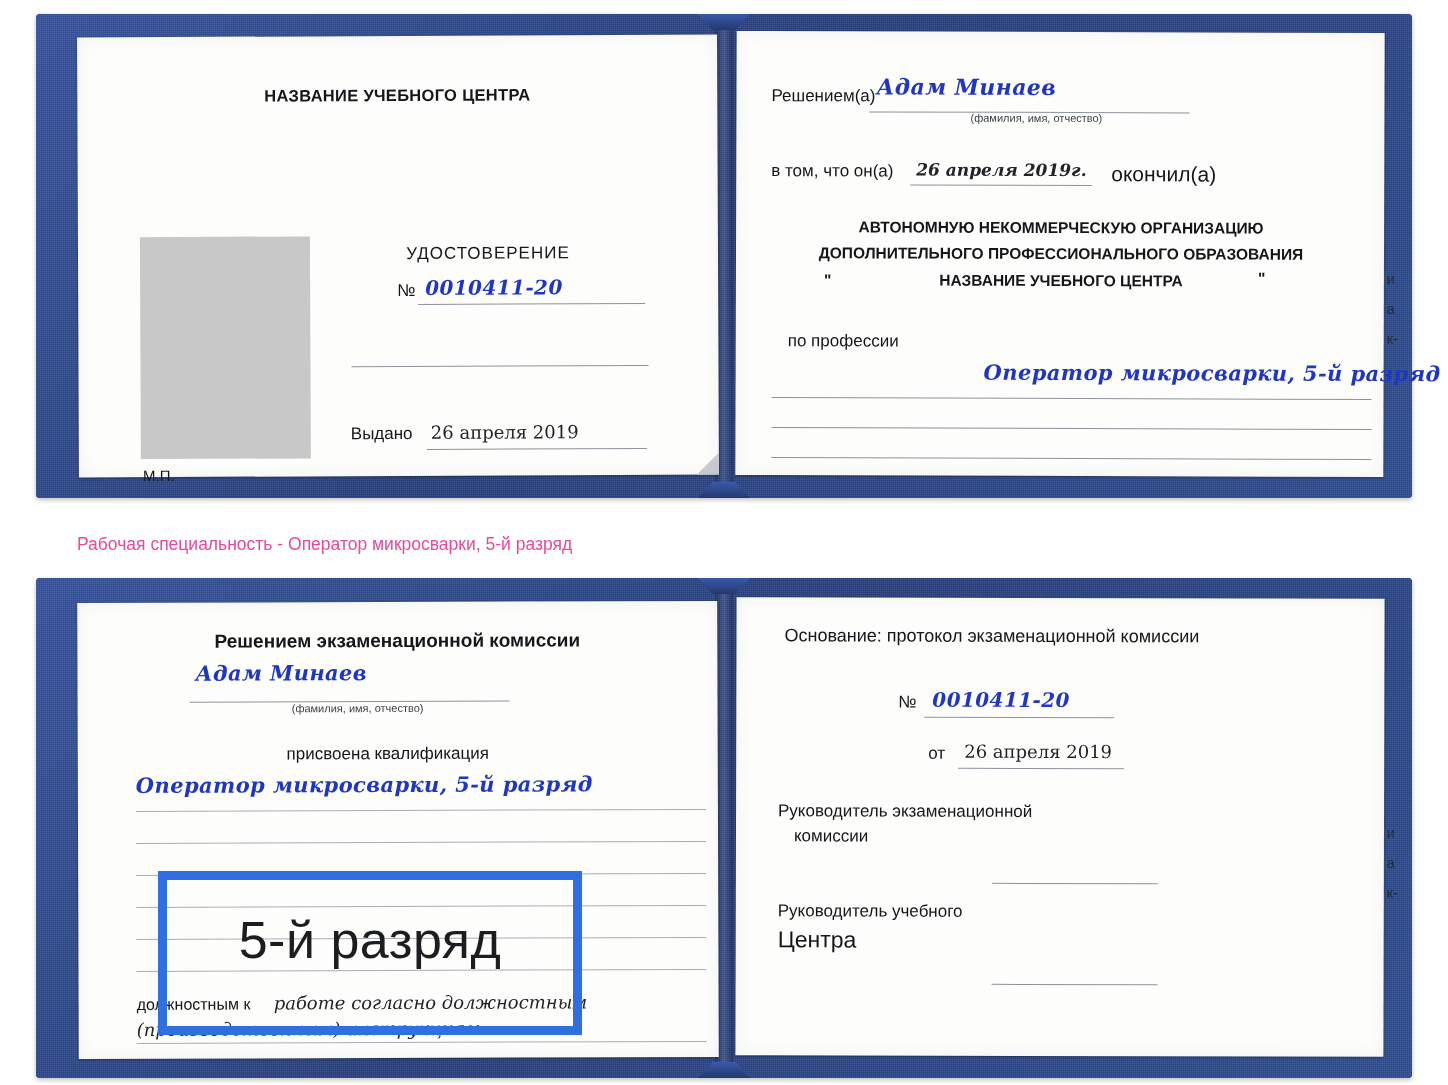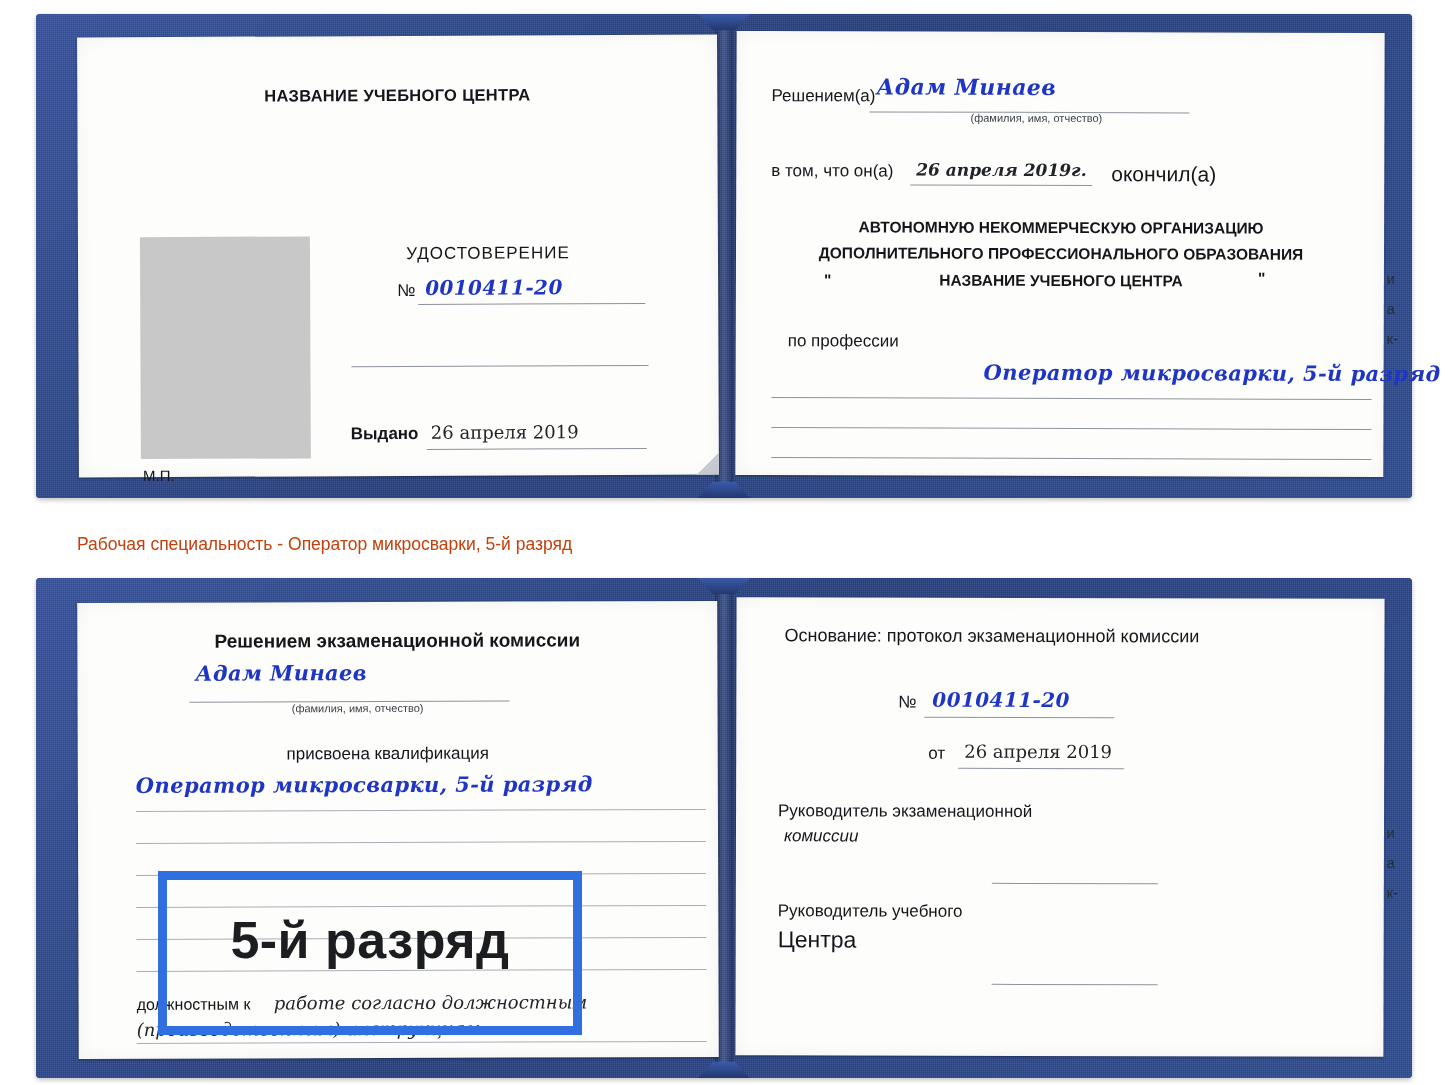--- a/index.html
+++ b/index.html
@@ -110,42 +110,42 @@
     position: absolute;
     background: #c8c8c8;
   }
 
   
   .caption {
     position: absolute;
     left: 77px;
     top: 534px;
     font-size: 17.5px;
-    color: #c2410c;
+    color: #ec4899;
     white-space: nowrap;
   }
 
   
   .highlight-box {
     position: absolute;
     left: 158px;
     top: 871px;
     width: 424px;
     height: 164px;
     border: 9px solid #2f6fe0;
     box-sizing: border-box;
   }
   .highlight-text {
     position: absolute;
     left: 200px;
     top: 910px;
     width: 340px;
     text-align: center;
     font-size: 52px;
-    font-weight: bold;
+    font-weight: normal;
     color: #1b1d21;
     letter-spacing: 0.5px;
   }
 
   
   .edge-letters {
     position: absolute;
     font-size: 15px;
     color: #2a2d33;
     line-height: 30px;
@@ -184,21 +184,21 @@
     <div class="photo" style="left:62px; top:200px; width:170px; height:222px;"></div>
 
     <div class="t center" style="left:250px; top:208px; width:320px; font-size:17px; letter-spacing:1px;">УДОСТОВЕРЕНИЕ</div>
 
     <div class="t" style="left:319px; top:245px; font-size:17px;">№</div>
     <div class="t hand" style="left:347px; top:240px; font-size:20px;">0010411-20</div>
     <div class="line" style="left:340px; top:268px; width:227px;"></div>
 
     <div class="line" style="left:273px; top:330px; width:297px;"></div>
 
-    <div class="t" style="left:272px; top:388px; font-size:17px;font-weight:bold;">Выдано</div>
+    <div class="t" style="left:272px; top:388px; font-size:17px;">Выдано</div>
     <div class="t hand-black" style="left:352px; top:386px; font-size:18px; font-style:normal;">26 апреля 2019</div>
     <div class="line" style="left:348px; top:413px; width:220px;"></div>
 
     <div class="t" style="left:64px; top:430px; font-size:15px;">М.П.</div>
   </div>
 
   <div class="page right">
     <div class="t" style="left:35px; top:55px; font-size:17px;">Решением(а)</div>
     <div class="t hand" style="left:140px; top:42px; font-size:22px;">Адам Минаев</div>
     <div class="line" style="left:133px; top:80px; width:320px;"></div>
@@ -263,21 +263,21 @@
 
     <div class="t" style="left:162px; top:95px; font-size:17px;">№</div>
     <div class="t hand" style="left:196px; top:90px; font-size:20px;">0010411-20</div>
     <div class="line" style="left:188px; top:119px; width:190px;"></div>
 
     <div class="t" style="left:192px; top:146px; font-size:17px;text-align:center;">от</div>
     <div class="t hand-black" style="left:228px; top:143px; font-size:18px; font-style:normal;">26 апреля 2019</div>
     <div class="line" style="left:222px; top:170px; width:166px;"></div>
 
     <div class="t" style="left:42px; top:204px; font-size:17px;">Руководитель экзаменационной</div>
-    <div class="t" style="left:48px; top:229px; font-size:17px;font-style:italic;">комиссии</div>
+    <div class="t" style="left:58px; top:229px; font-size:17px;">комиссии</div>
     <div class="line" style="left:256px; top:285px; width:166px;"></div>
 
     <div class="t" style="left:42px; top:304px; font-size:17px;">Руководитель учебного</div>
     <div class="t" style="left:42px; top:329px; font-size:23px;">Центра</div>
     <div class="line" style="left:256px; top:386px; width:166px;"></div>
   </div>
 </div>
 
 <div class="highlight-box"></div>
 <div class="highlight-text">5-й разряд</div>

